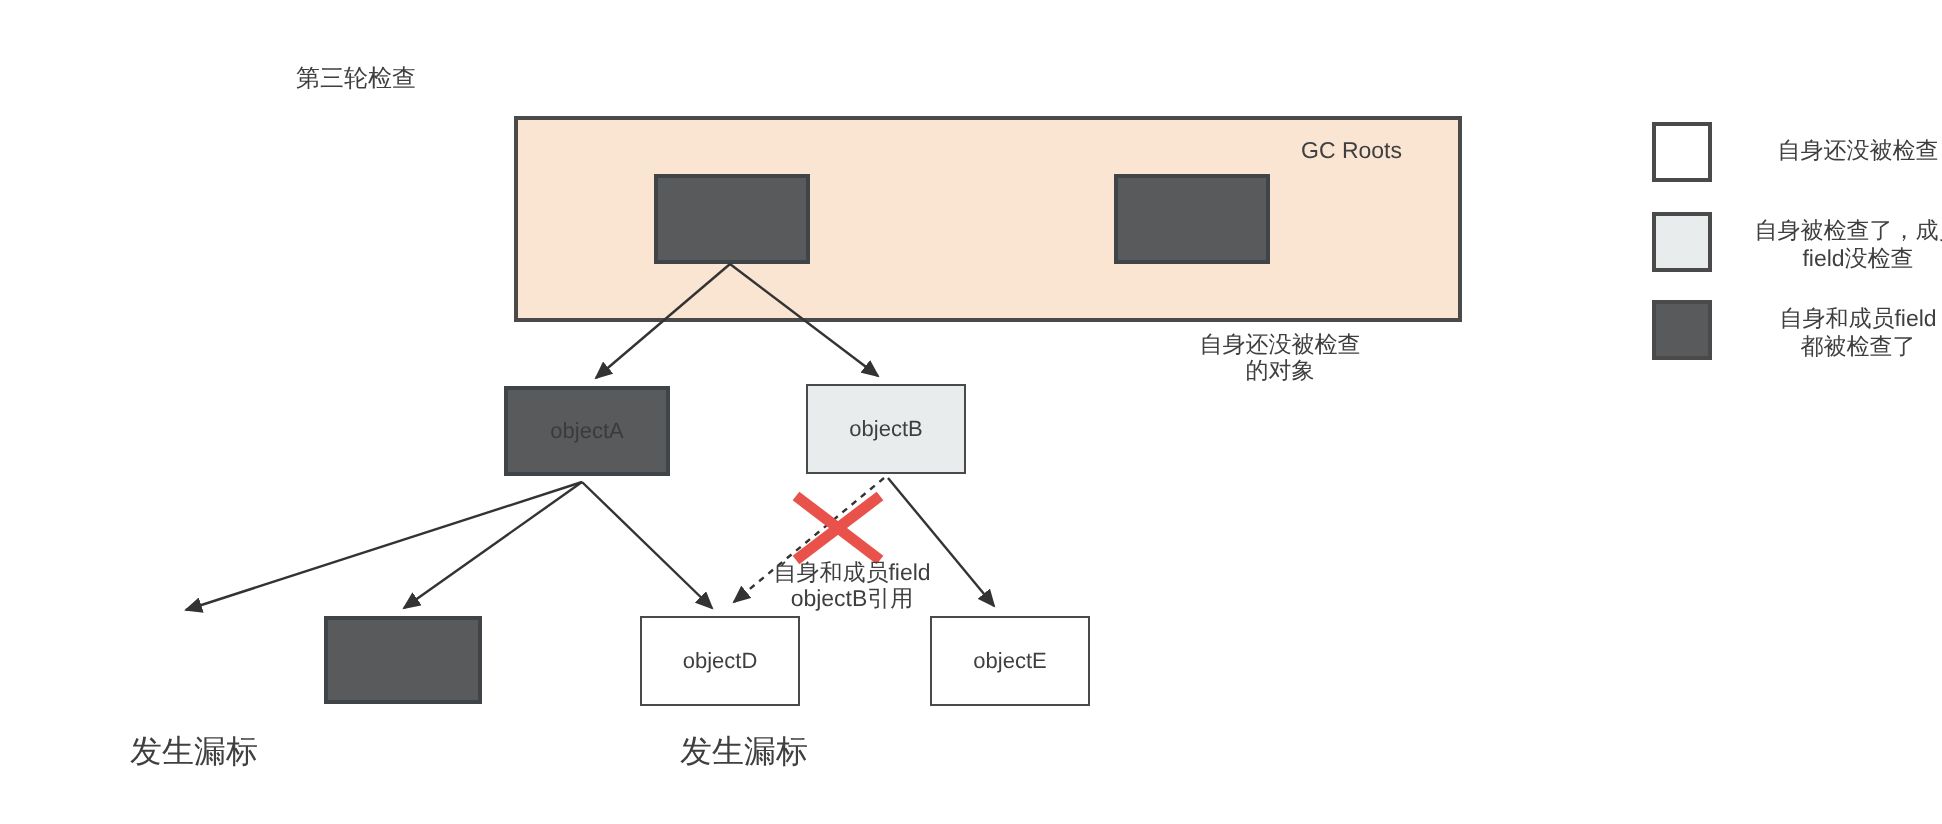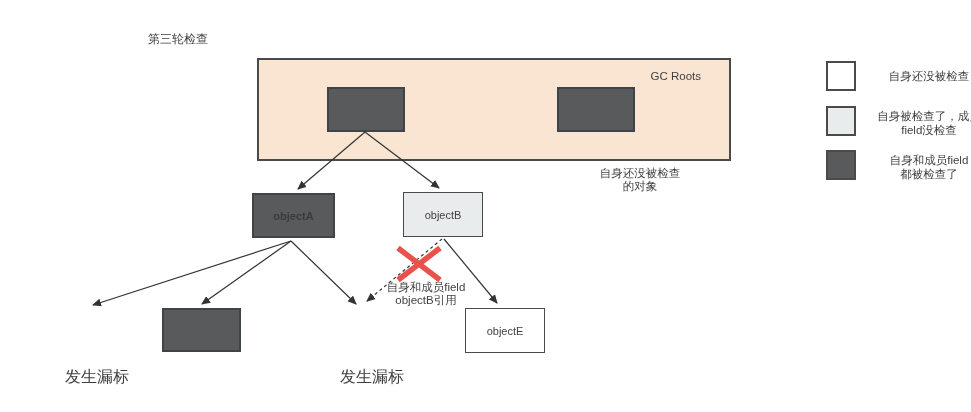--- a/index.html
+++ b/index.html
@@ -43,21 +43,20 @@
     justify-content:center;
     font-size:11px;
     background:var(--white_box_bg,#fff);
     border:1.5px solid var(--box_border,#4A4A4A);
     color:var(--text,#3F3F3F);
   }
   .node.dark{
     background:var(--dark_box_bg,#595A5C);
     border:2px solid var(--dark_box_border,#3F4449);
     color:#393B3D;
-    font-weight:bold;
   }
   .node.light{
     background:var(--light_box_bg,#E9ECED);
     border:1.5px solid var(--box_border,#4A4A4A);
   }
   .note{
     position:absolute;
     font-size:11.5px;
     line-height:13px;
     text-align:center;
@@ -125,20 +124,23 @@
   </div>
 
   <div class="node light" style="left:383px;top:192px;width:80px;height:45px;">
     <span>objectB</span>
   </div>
 
 
 
   <div class="node dark" style="left:142px;top:308px;width:79px;height:44px;"></div>
 
+  <div class="node" style="left:300px;top:308px;width:80px;height:45px;">
+    <span>objectD</span>
+  </div>
 
   <div class="node" style="left:445px;top:308px;width:80px;height:45px;">
     <span>objectE</span>
   </div>
 
   <div class="note" style="left:563px;top:167px;width:114px;">自身还没被检查
 的对象</div>
 
   <div class="note" style="left:358px;top:281px;width:96px;">自身和成员field
 objectB引用</div>

